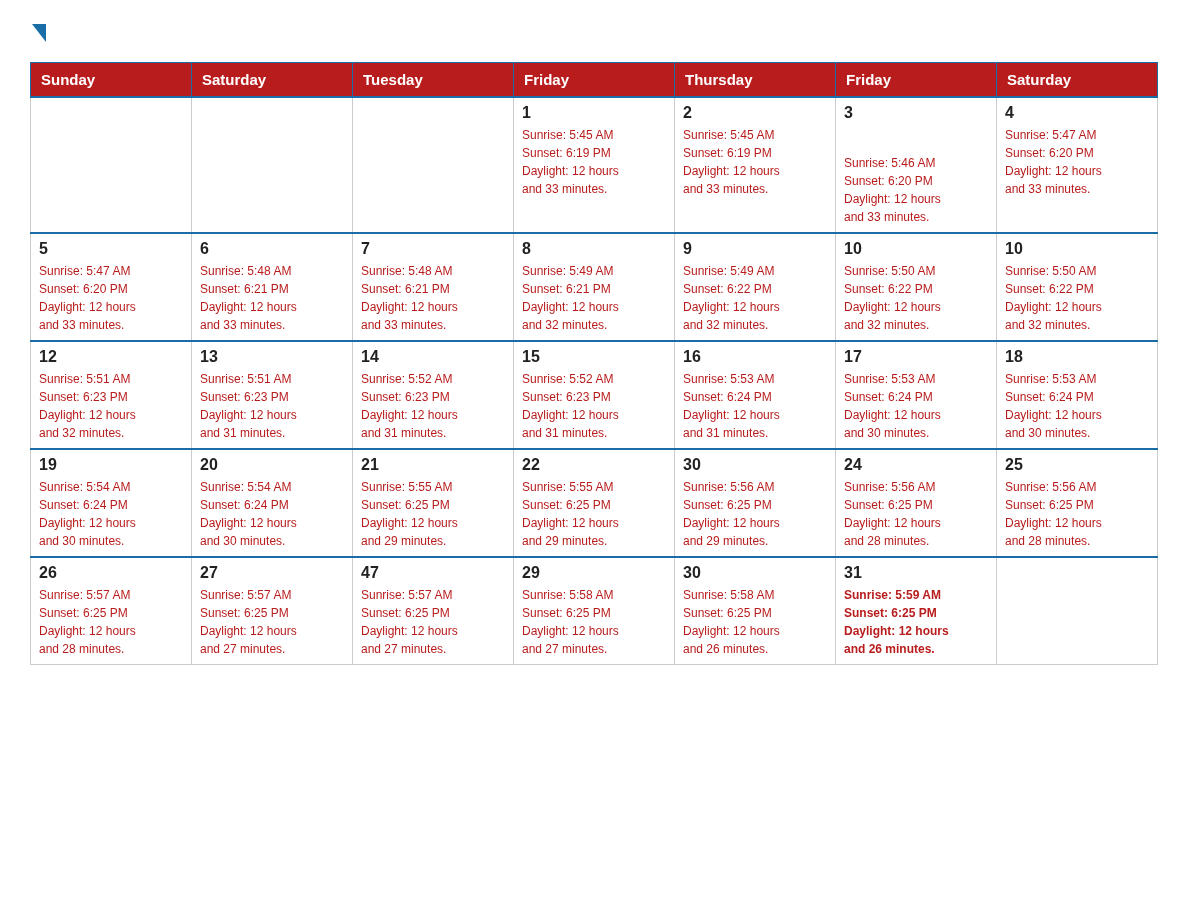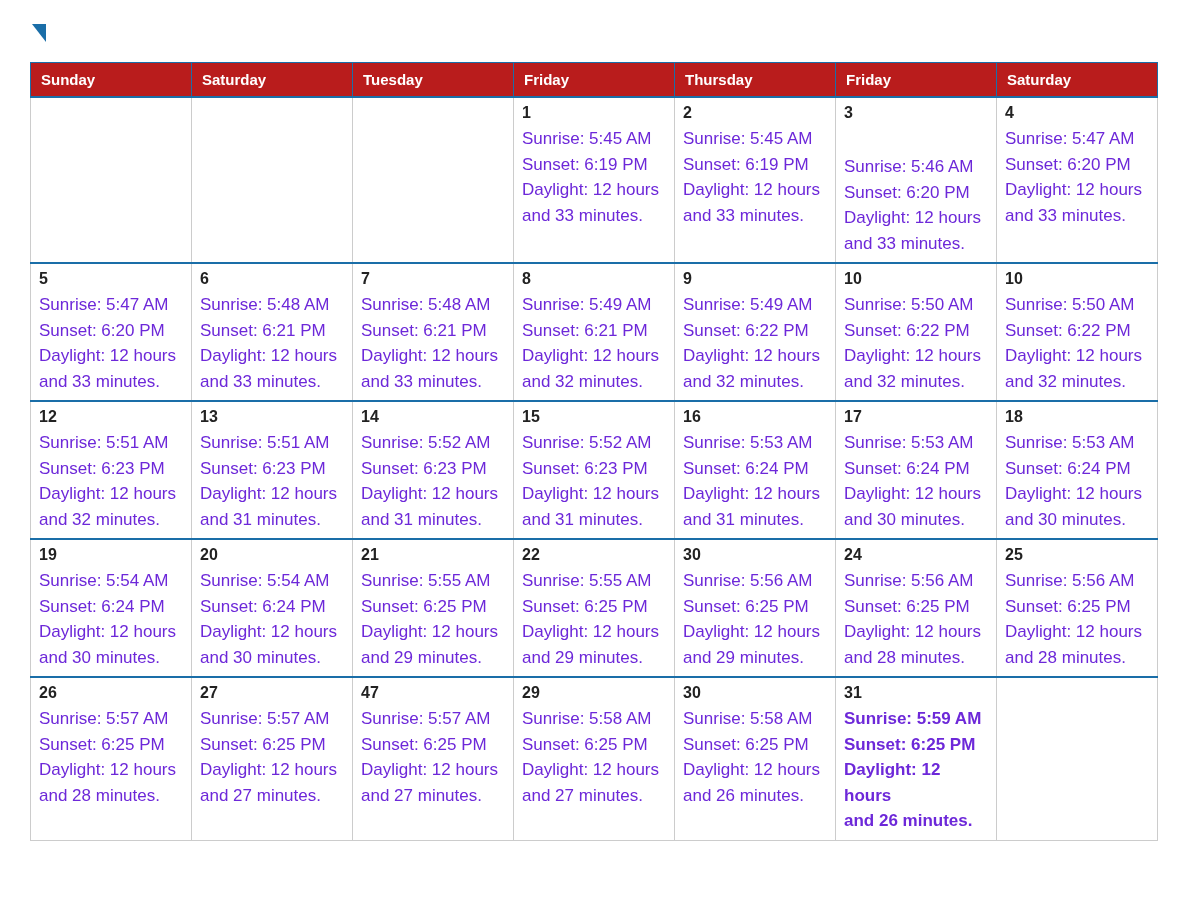--- a/index.html
+++ b/index.html
@@ -89,22 +89,22 @@
       border-right: 1px solid #ccc;
     }
     .day-num {
       font-size: 16px;
       font-weight: bold;
       color: #222;
       display: block;
       margin-bottom: 4px;
     }
     .day-info {
-      font-size: 17px;
-      color: #6d28d9;
+      font-size: 12px;
+      color: #b91c1c;
       line-height: 1.5;
     }
     .empty-cell {
       background: #fff;
     }
   </style>
 </head>
 <body>
 
 <div class="header">

